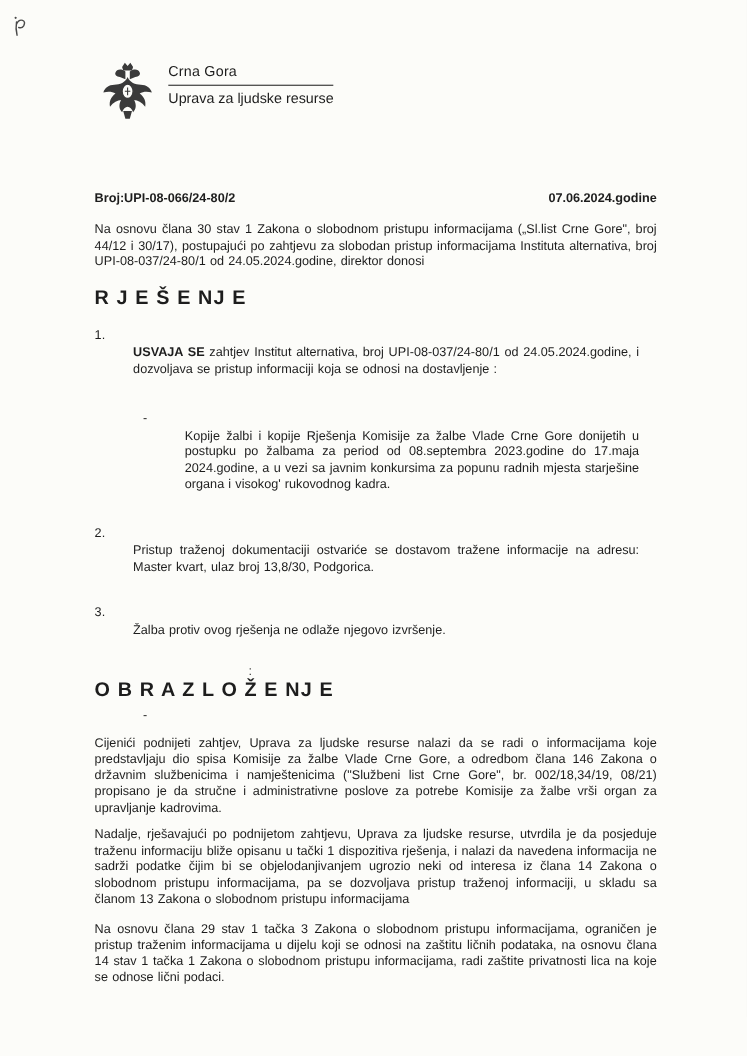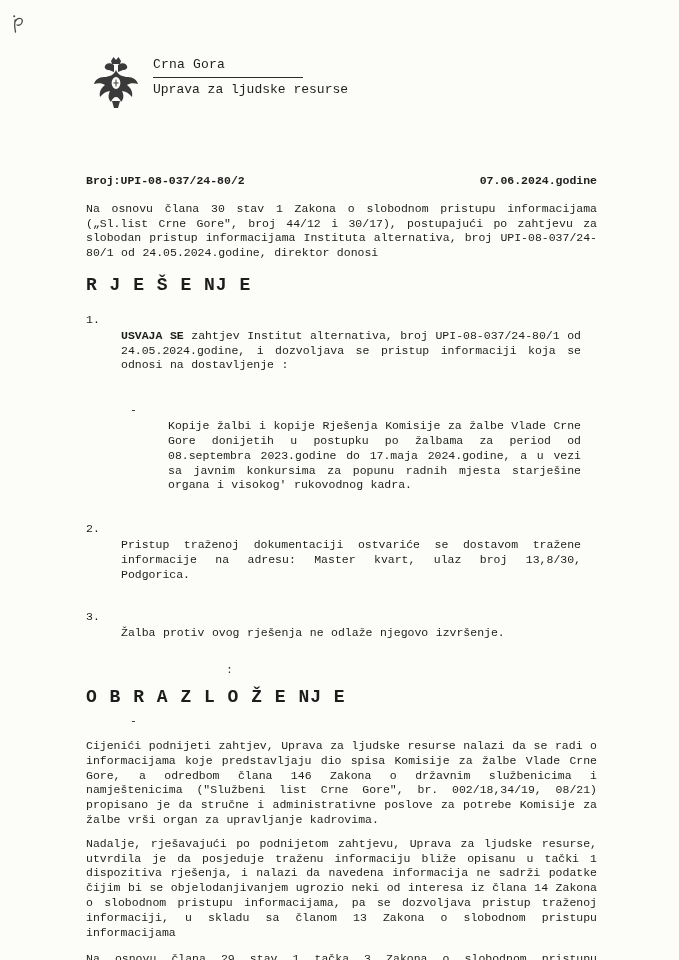--- a/index.html
+++ b/index.html
@@ -5,42 +5,42 @@
   * { box-sizing: border-box; }
   html, body { margin: 0; padding: 0; }
   body { background: #e9e9e9; }
   .page {
     width: 679px;
     height: 960px;
     margin: 0 auto;
     background: #fcfcf9;
     position: relative;
     overflow: hidden;
-    font-family: Liberation Mono, monospace;
+    font-family: Liberation Sans, sans-serif;
     color: #1d1d1d;
     font-size: 11.5px;
     line-height: 14.8px;
   }
   .content { position: absolute; left: 86px; right: 82px; top: 0; }
   .pen-mark { position: absolute; left: 11px; top: 13px; }
 
   .letterhead { display: flex; align-items: flex-start; gap: 13px; margin-top: 56px; margin-left: 6px; }
   .emblem { width: 48px; height: 54px; flex-shrink: 0; }
   .org-block { padding-top: 2px; }
   .org-name { font-size: 13px; letter-spacing: 0.2px; }
   .org-divider { height: 1px; background: #2c2c2c; width: 150px; margin: 4px 0 5px; }
   .org-unit { font-size: 13px; }
 
   .meta-row { display: flex; justify-content: space-between; margin-top: 64px; font-weight: bold; }
 
   .para { margin: 0; text-align: justify; word-spacing: 0.6px; }
   .intro { margin-top: 13px; }
 
   .doc-heading { margin: 17px 0 0; text-align: left; font-size: 18px; font-weight: bold; letter-spacing: 1px; }
-  .doc-heading.second { margin-top: 14px; }
+  .doc-heading.second { margin-top: 3px; }
 
   .list-item { display: flex; }
   .num { width: 19px; flex-shrink: 0; }
   .item-text { flex: 1; margin: 16px; text-align: justify; word-spacing: 0.6px; }
   .sub-item { display: flex; padding-left: 44px; }
   .dash { width: 22px; flex-shrink: 0; }
 
   .mt-item1 { margin-top: 20px; }
   .mt-sub1  { margin-top: 14px; }
   .mt-item2 { margin-top: 13px; }
@@ -81,21 +81,21 @@
         </svg>
       </div>
       <div class="org-block">
         <div class="org-name">Crna Gora</div>
         <div class="org-divider"></div>
         <div class="org-unit">Uprava za ljudske resurse</div>
       </div>
     </div>
 
     <div class="meta-row">
-      <span>Broj:UPI-08-037/24-80/2</span>
+      <span>Broj:UPI-08-066/24-80/2</span>
       <span>07.06.2024.godine</span>
     </div>
 
     <p class="para intro">Na osnovu člana 30 stav 1  Zakona o slobodnom  pristupu informacijama („Sl.list Crne Gore", broj 44/12 i 30/17), postupajući po zahtjevu  za slobodan pristup informacijama Instituta alternativa, broj  UPI-08-037/24-80/1 od 24.05.2024.godine, direktor donosi</p>
 
     <h2 class="doc-heading">R J E Š E NJ E</h2>
 
     <div class="list-item mt-item1">
       <span class="num">1.</span>
       <p class="item-text"><b>USVAJA SE</b><span> zahtjev Institut alternativa, broj  UPI-08-037/24-80/1 od 24.05.2024.godine, i dozvoljava se pristup informaciji koja se odnosi na dostavljenje :</span></p>

